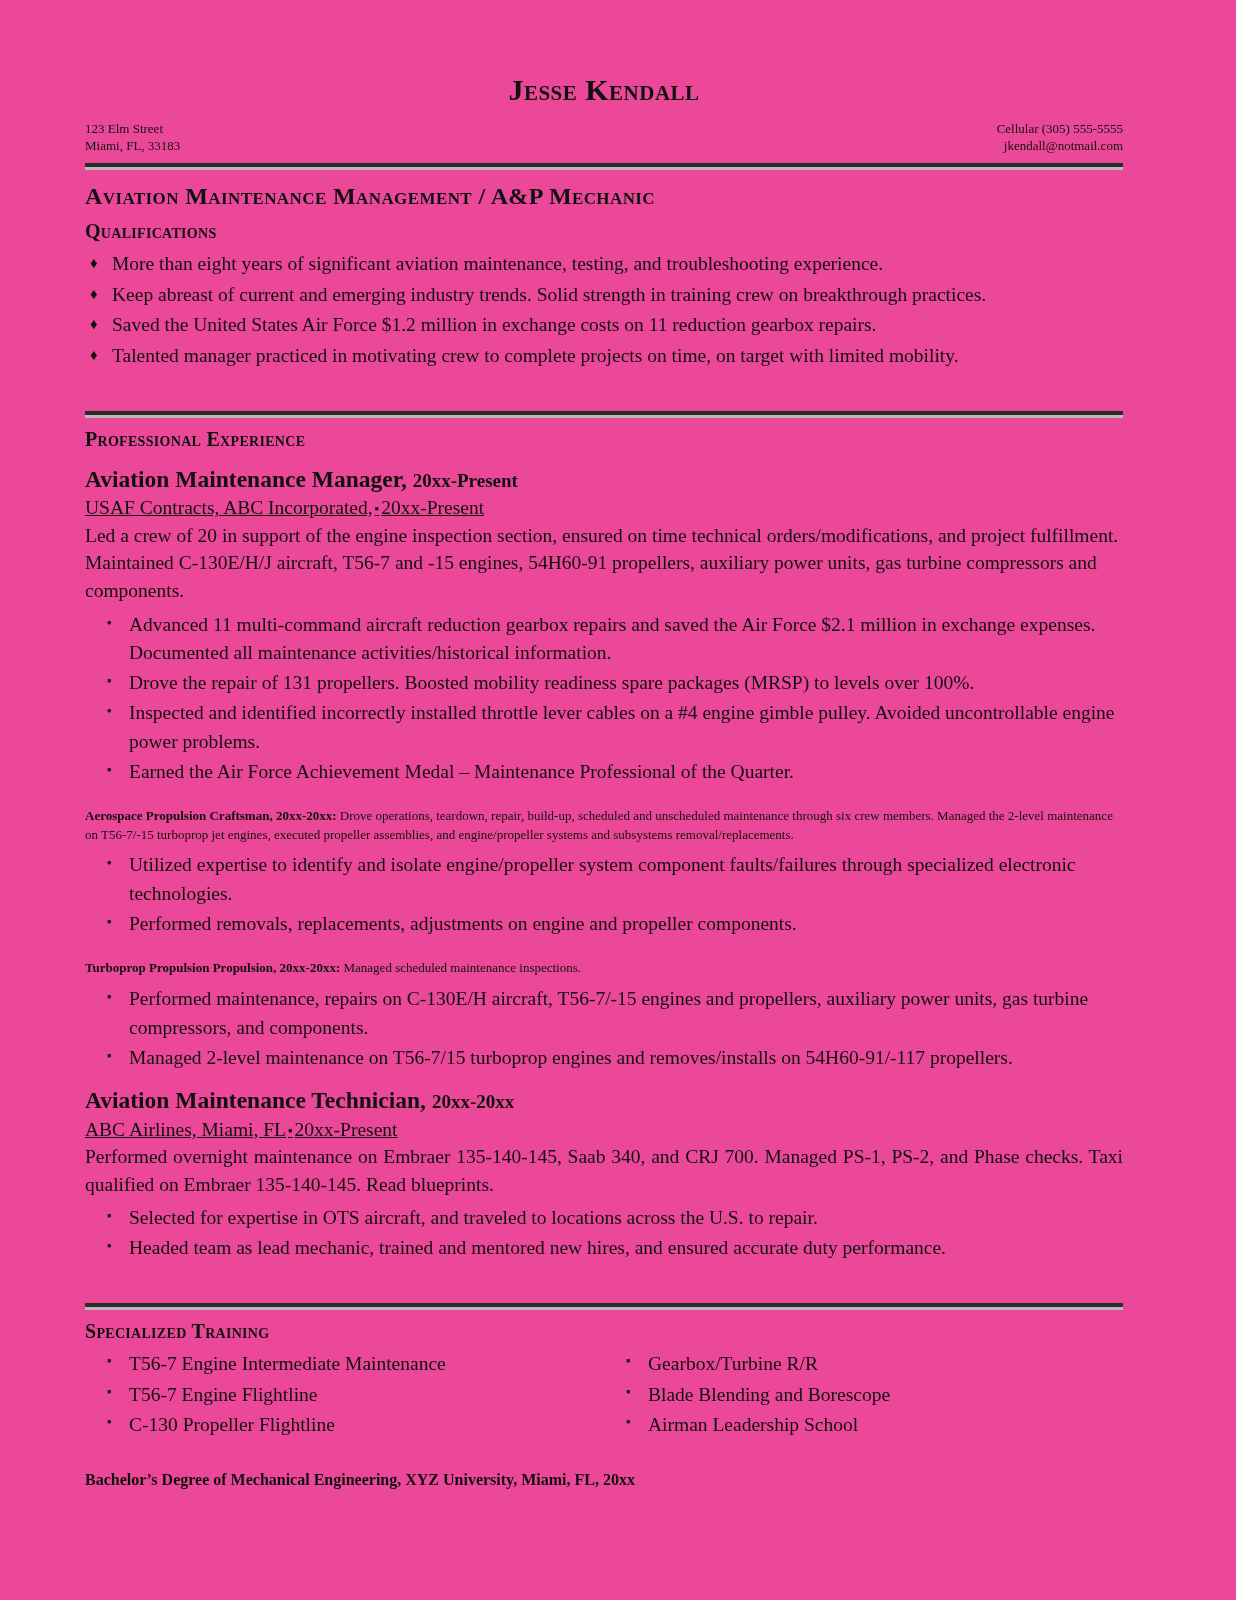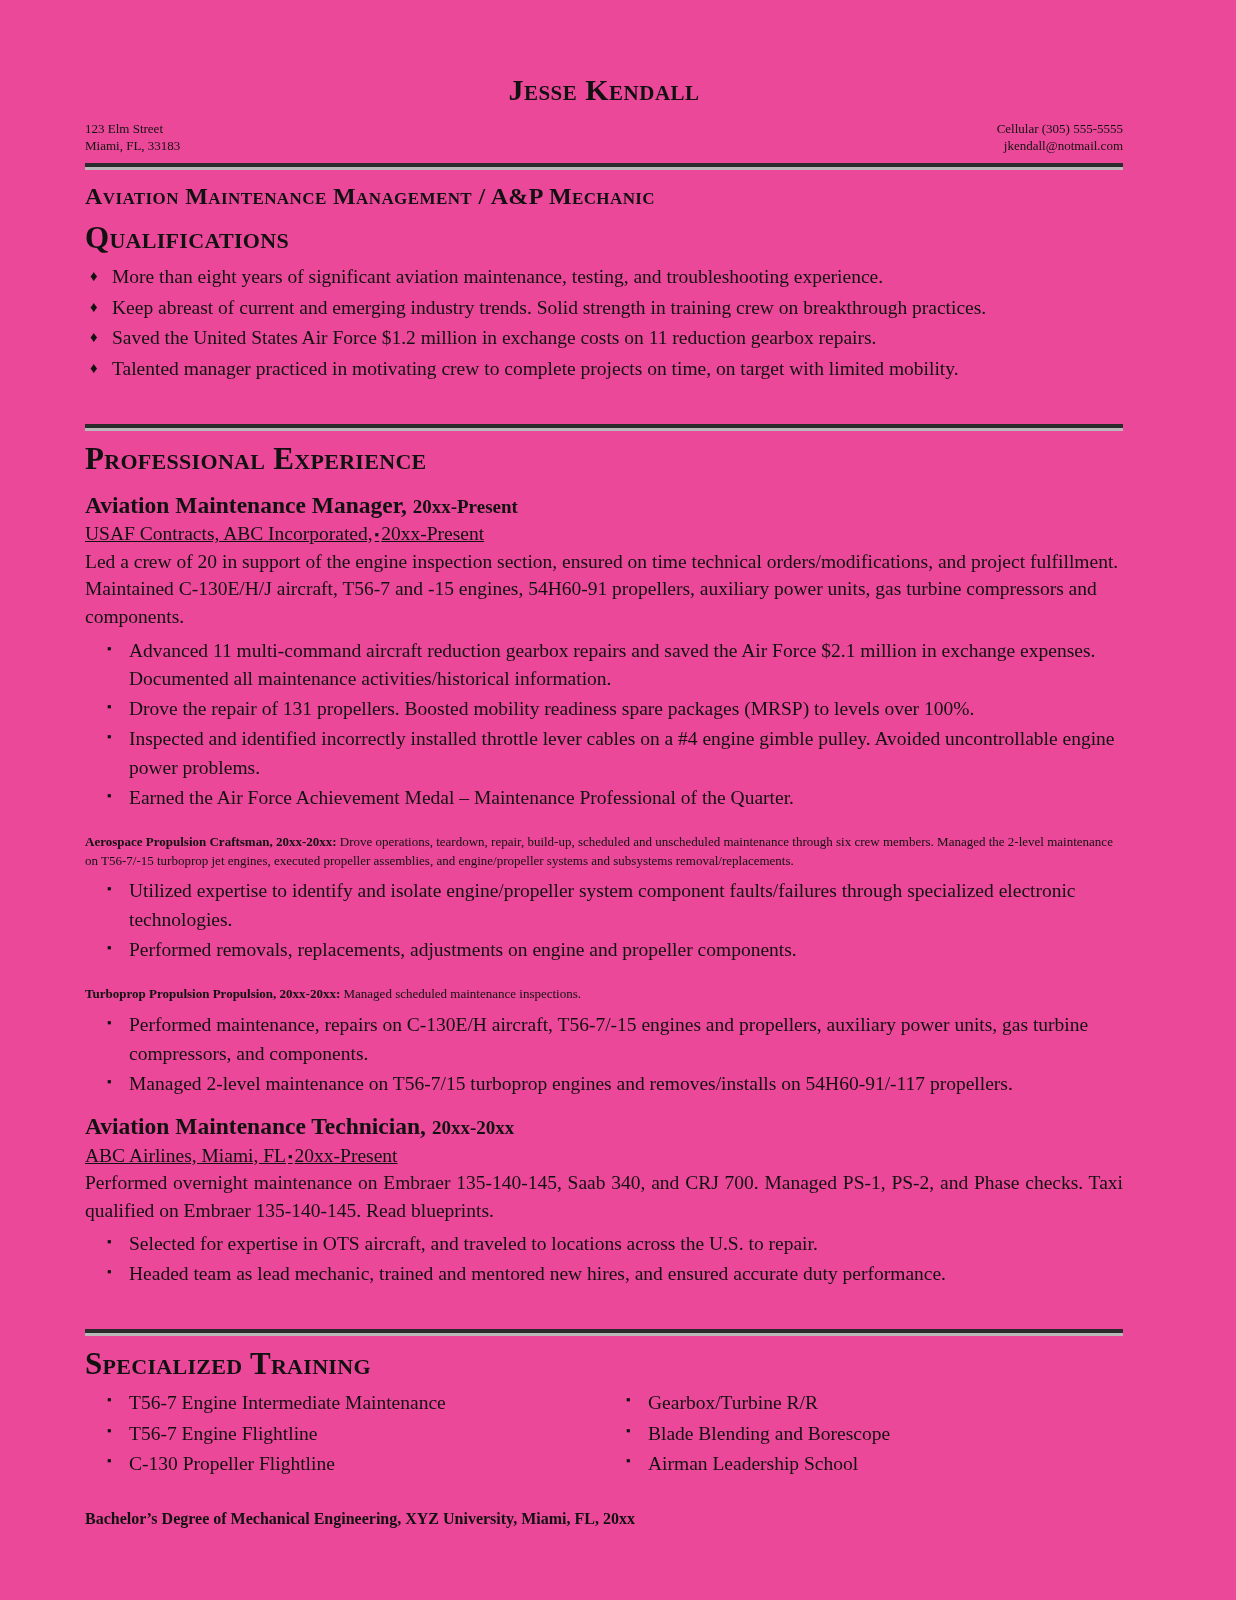--- a/index.html
+++ b/index.html
@@ -69,21 +69,21 @@
     text-align: left;
     font-size: 24px;
     font-weight: bold;
     font-variant: small-caps;
     letter-spacing: 0.4px;
     margin: 13px 0 0 0;
   }
 
   
   .section-heading {
-    font-size: 31px;
+    font-size: 20px;
     font-weight: bold;
     font-variant: small-caps;
     letter-spacing: 0.3px;
     margin: 10px 0 6px 0;
   }
 
   
   ul.clean {
     list-style: none;
     margin: 0;

